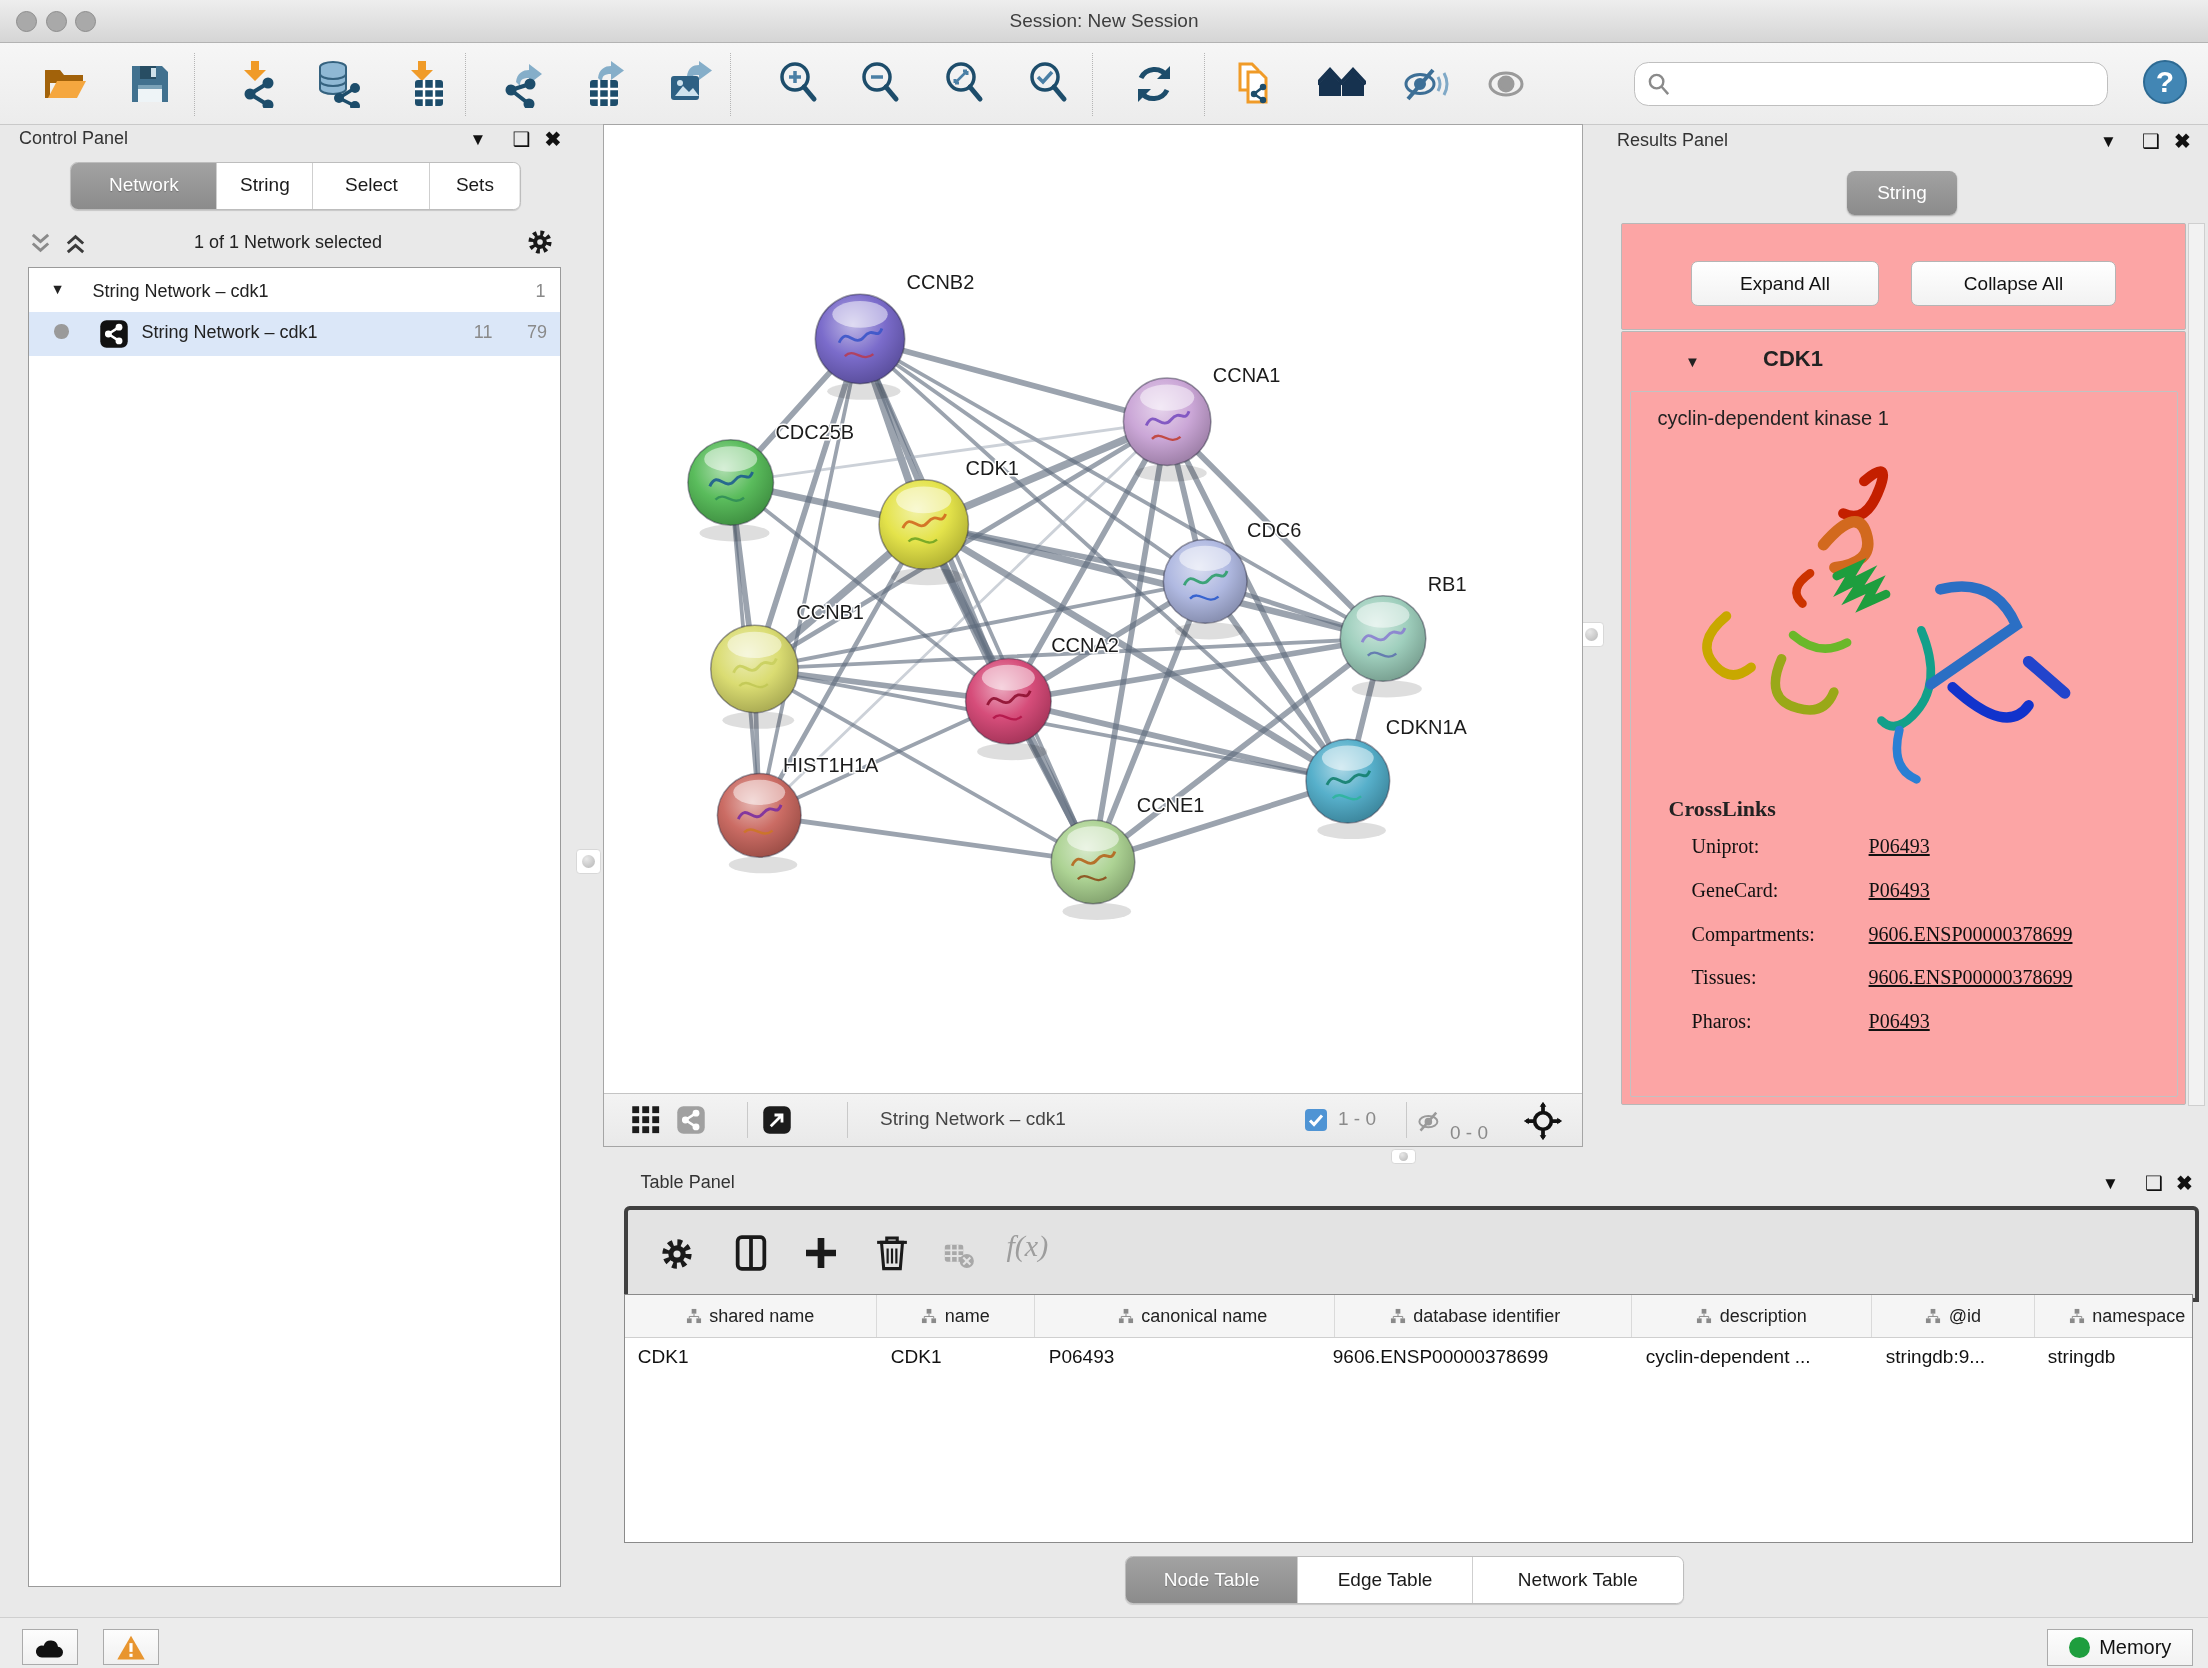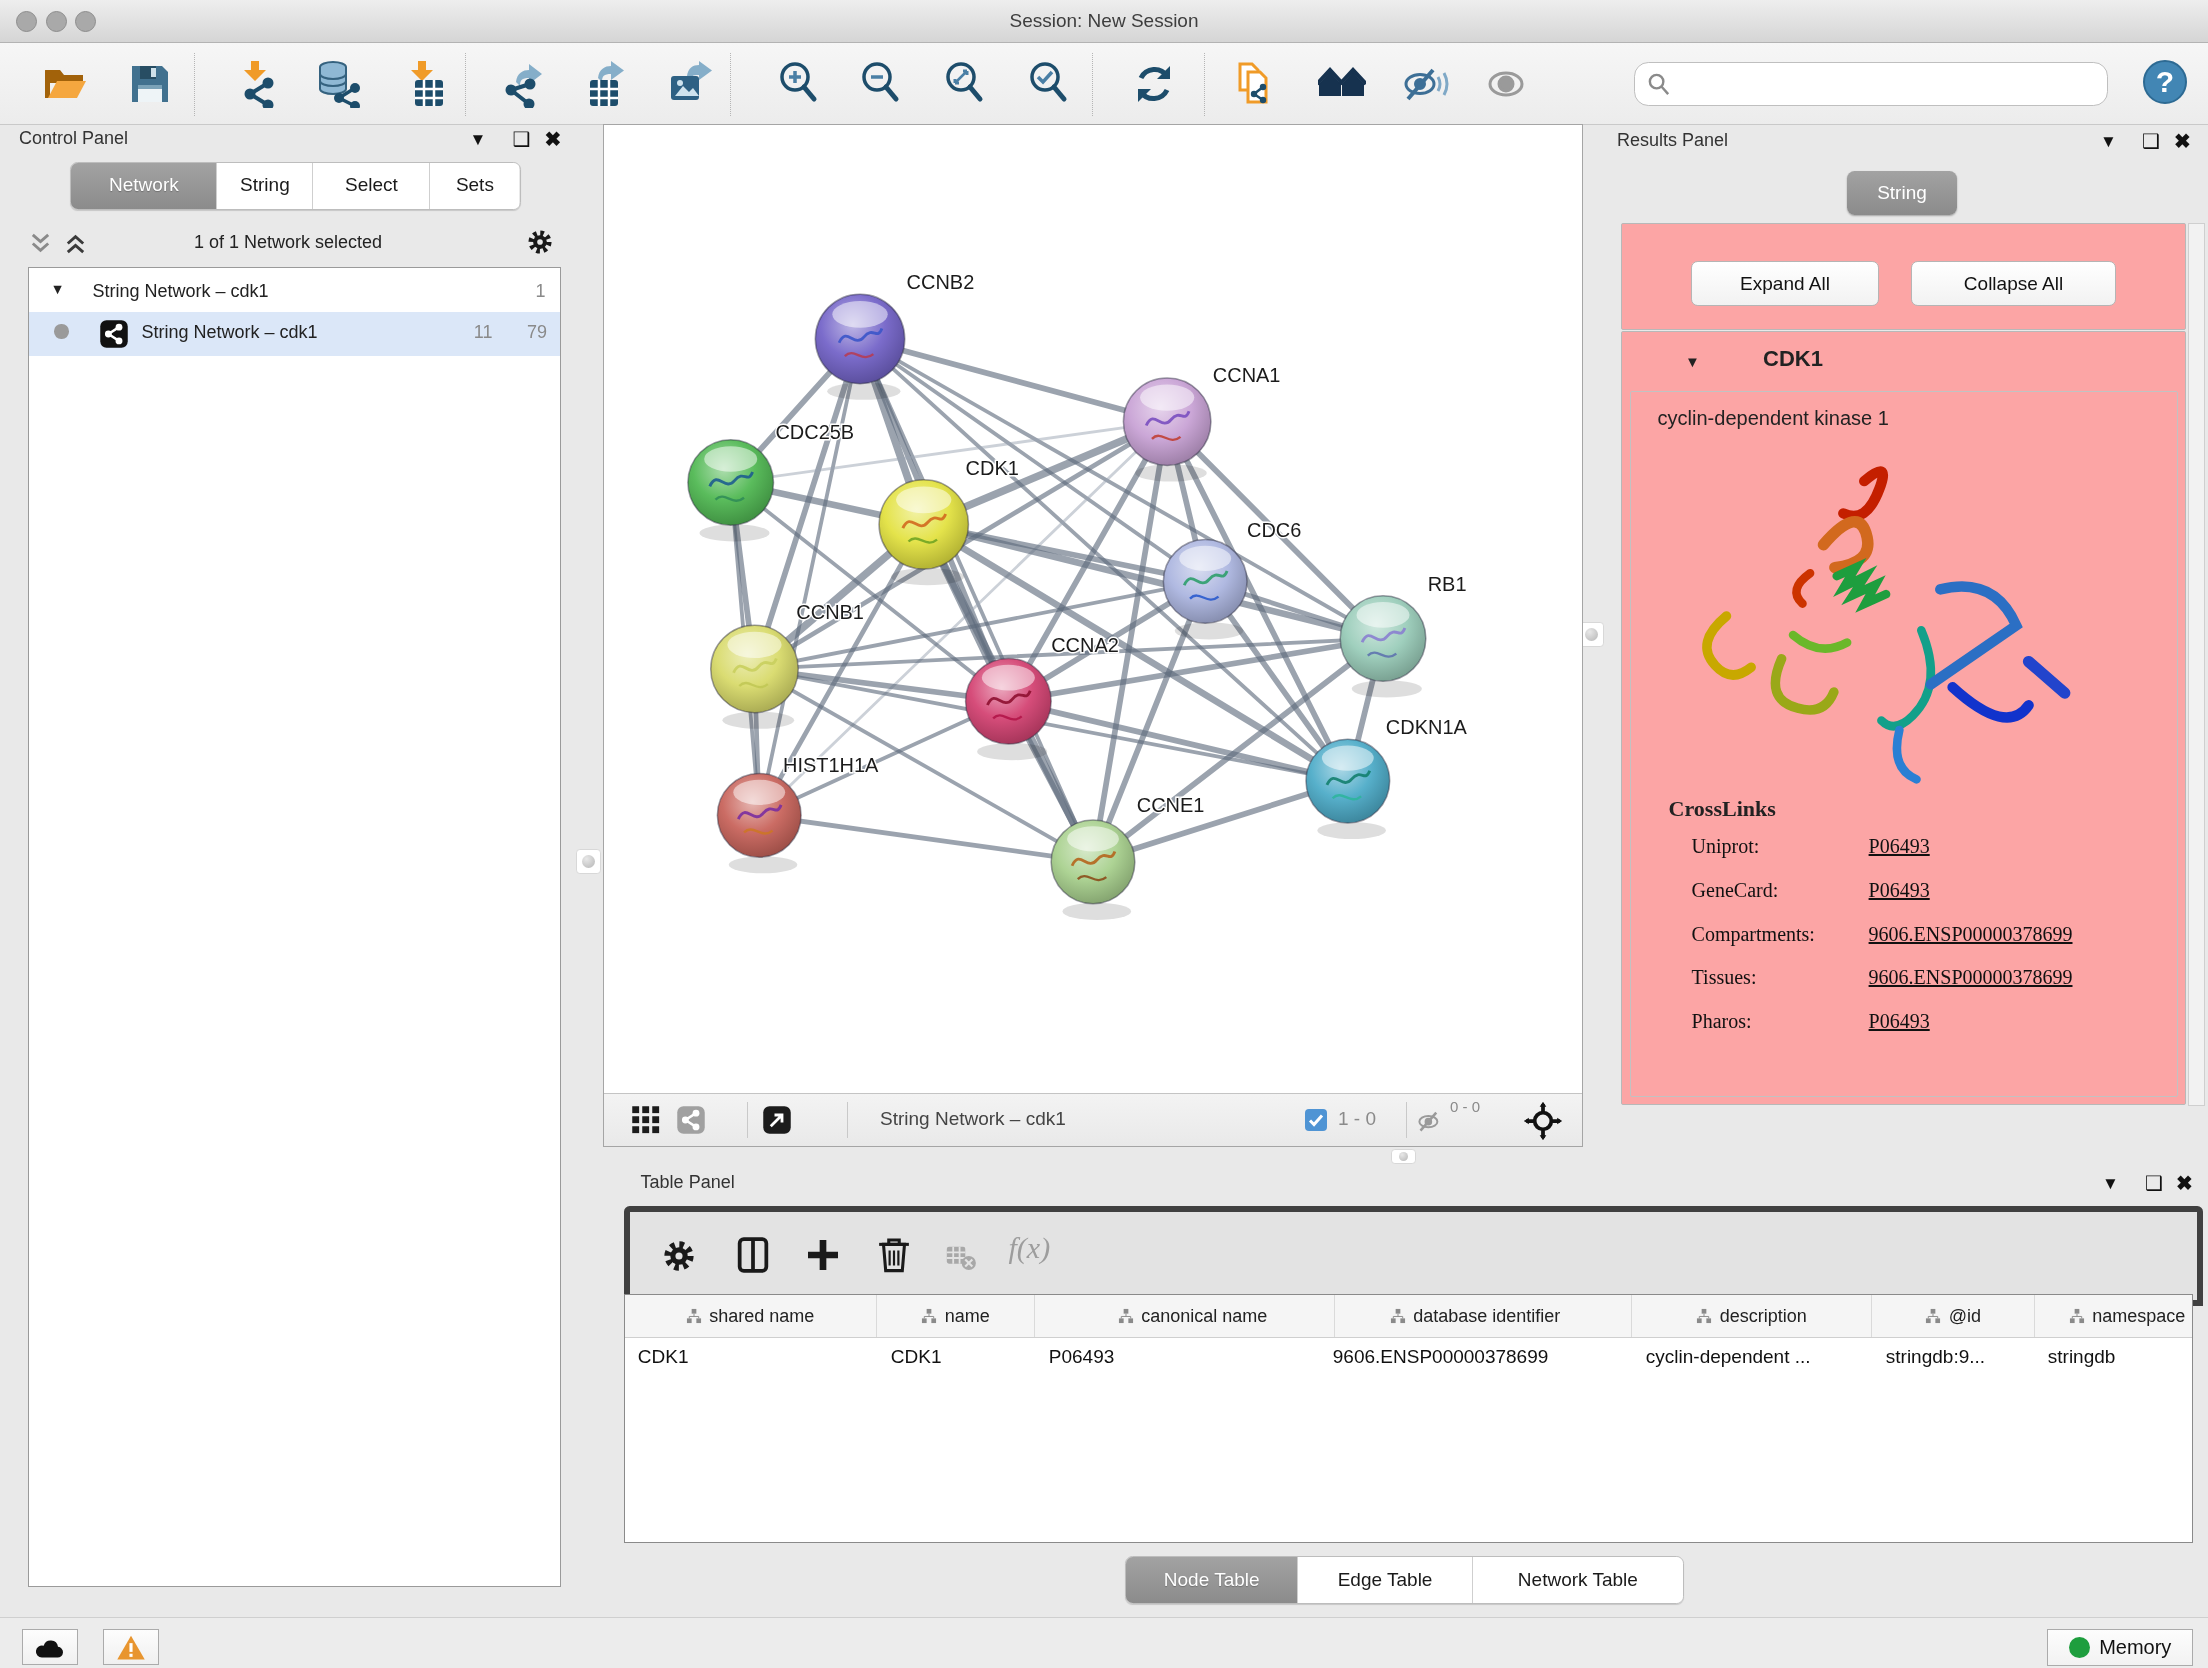--- a/index.html
+++ b/index.html
@@ -46,21 +46,21 @@
   .ntsep{position:absolute;top:7.6px;height:36px;border-left:1px solid #c9c9c9;}
   
   #results-panel{left:1596px;top:122px;width:613px;height:1484px;}
   .rbox{position:absolute;background:#fca5a5;border:1.9px solid #b8b8b8;border-radius:1.9px;}
   .rbtn{position:absolute;background:linear-gradient(#ffffff,#f2f2f2);border:1px solid #b5b5b5;
     border-radius:6.7px;font-size:19px;text-align:center;line-height:43px;color:#111;}
   .crossrow{position:absolute;font-family:"Liberation Serif",serif;font-size:20px;color:#111;}
   
   #table-panel{left:613px;top:1168px;width:1584px;height:422px;}
   #tp-toolbar{position:absolute;left:10.5px;top:38px;width:1567px;height:88px;background:#e3e3e3;
-    border:6px solid #404040;border-radius:5.7px 5.7px 0 0;}
+    border:4px solid #404040;border-radius:5.7px 5.7px 0 0;}
   #tp-table{position:absolute;left:10.5px;top:126px;width:1567px;height:247px;background:#fff;
     border:1px solid #8a8a8a;overflow:hidden;}
   .thead{position:absolute;left:0;top:0;height:42px;width:2283px;background:#f5f5f5;
     border-bottom:1px solid #cfcfcf;}
   .th{position:absolute;top:0;height:42px;display:flex;align-items:center;justify-content:center;
     gap:7.6px;font-size:18px;color:#222;border-right:1px solid #dadada;}
   .td{position:absolute;top:44px;height:36px;line-height:36px;font-size:19px;color:#111;
     padding-left:13.3px;white-space:nowrap;overflow:hidden;}
   
   #statusbar{left:0;top:1617px;width:2208px;height:51px;background:#ececec;border-top:1px solid #cfcfcf;}
@@ -535,21 +535,21 @@
         </svg>
       <span class="abs" style="left:734px;top:14.3px;font-size:19px;color:#8a8a8a">1 - 0</span>
       <span class="ntsep" style="left:802px"></span>
       <svg class="abs" style="left:812px;top:13.3px" width="27" height="27" viewBox="0 0 48 48">
           <g stroke="#9a9a9a" fill="none" stroke-width="3.5">
             <ellipse cx="22" cy="26" rx="16" ry="10"></ellipse>
             <circle cx="22" cy="26" r="5" fill="#9a9a9a"></circle>
             <path d="M36 10L8 42" stroke-width="4.5"></path>
           </g>
         </svg>
-      <span class="abs" style="left:846px;top:4px;font-size:15px;color:#8a8a8a">0 - 0</span>
+      <span class="abs" style="left:846px;top:28px;font-size:19px;color:#8a8a8a">0 - 0</span>
       <svg class="abs" style="left:919px;top:6.7px" width="40" height="40" viewBox="0 0 48 48">
           <circle cx="24" cy="24" r="10" fill="none" stroke="#111" stroke-width="4.5"></circle>
           <path d="M24 4v9M24 35v9M4 24h9M35 24h9" stroke="#111" stroke-width="4.5"></path>
           <path d="M24 1l-4 6h8zM24 47l-4-6h8zM1 24l6-4v8zM47 24l-6-4v8z" fill="#111"></path>
         </svg>
     </div>
   </div>
 
   <div id="results-panel" class="abs">
     <span class="panel-title abs" style="left:21px;top:7.6px">Results Panel</span>

